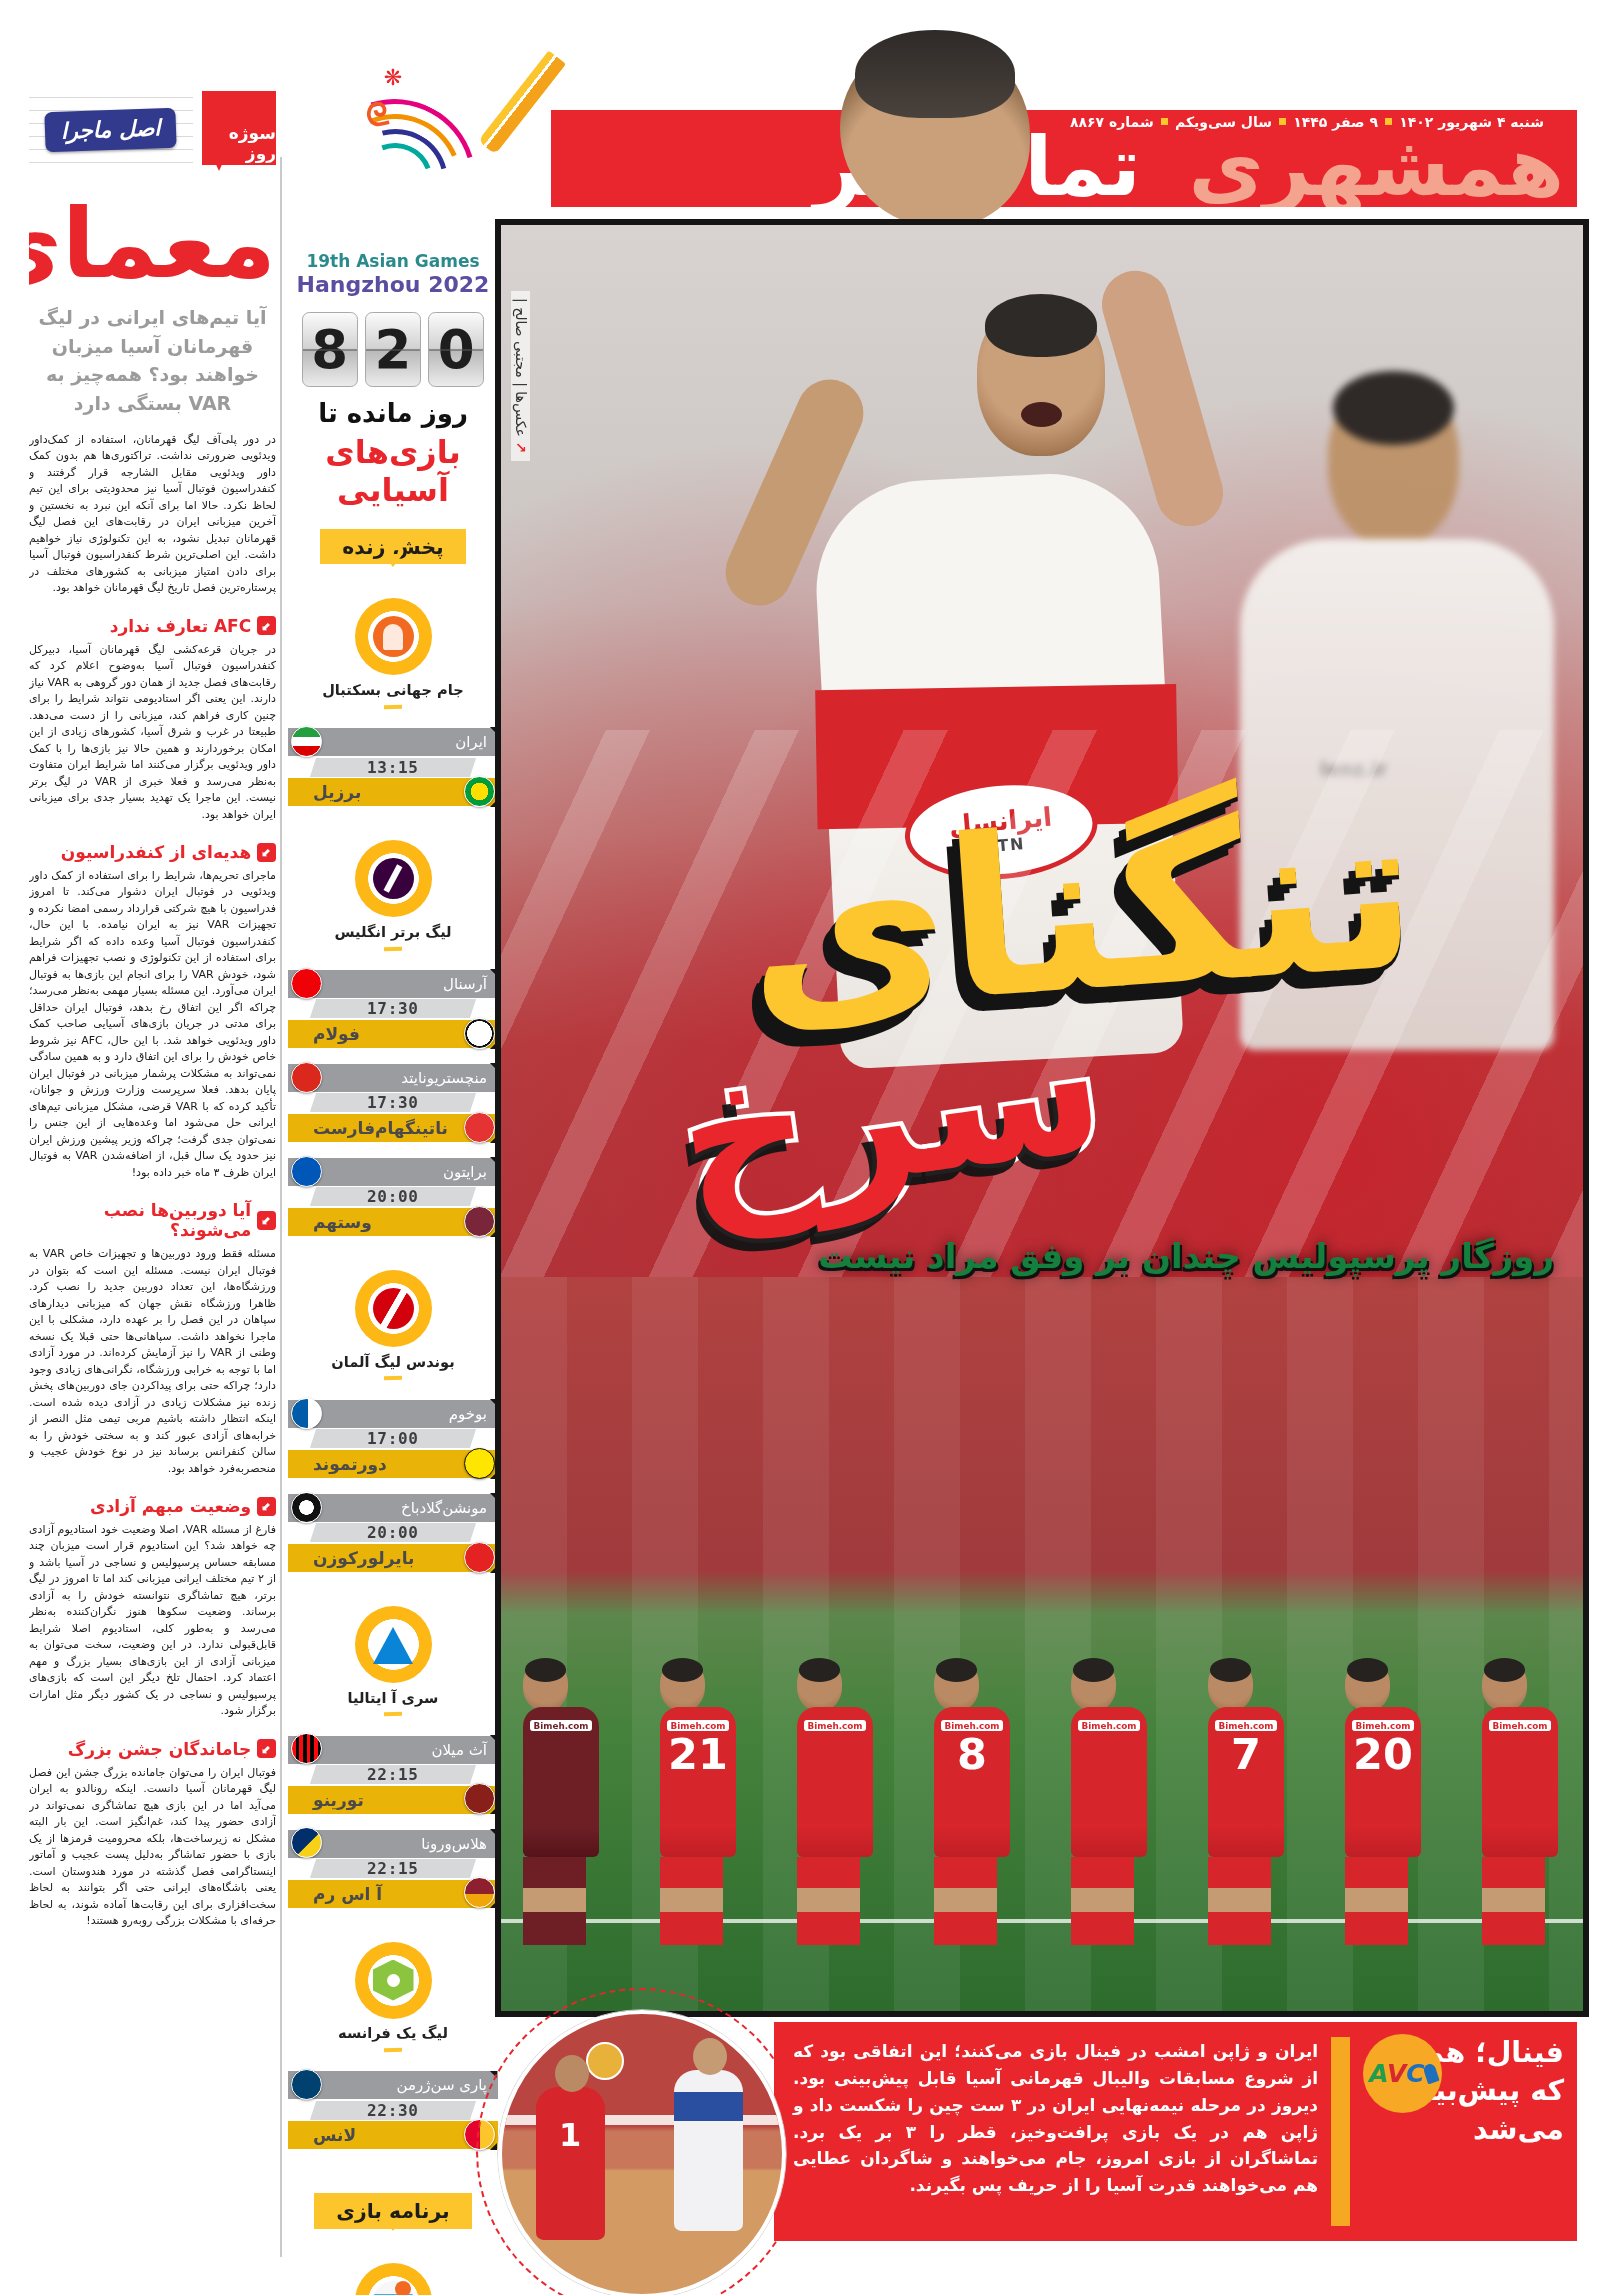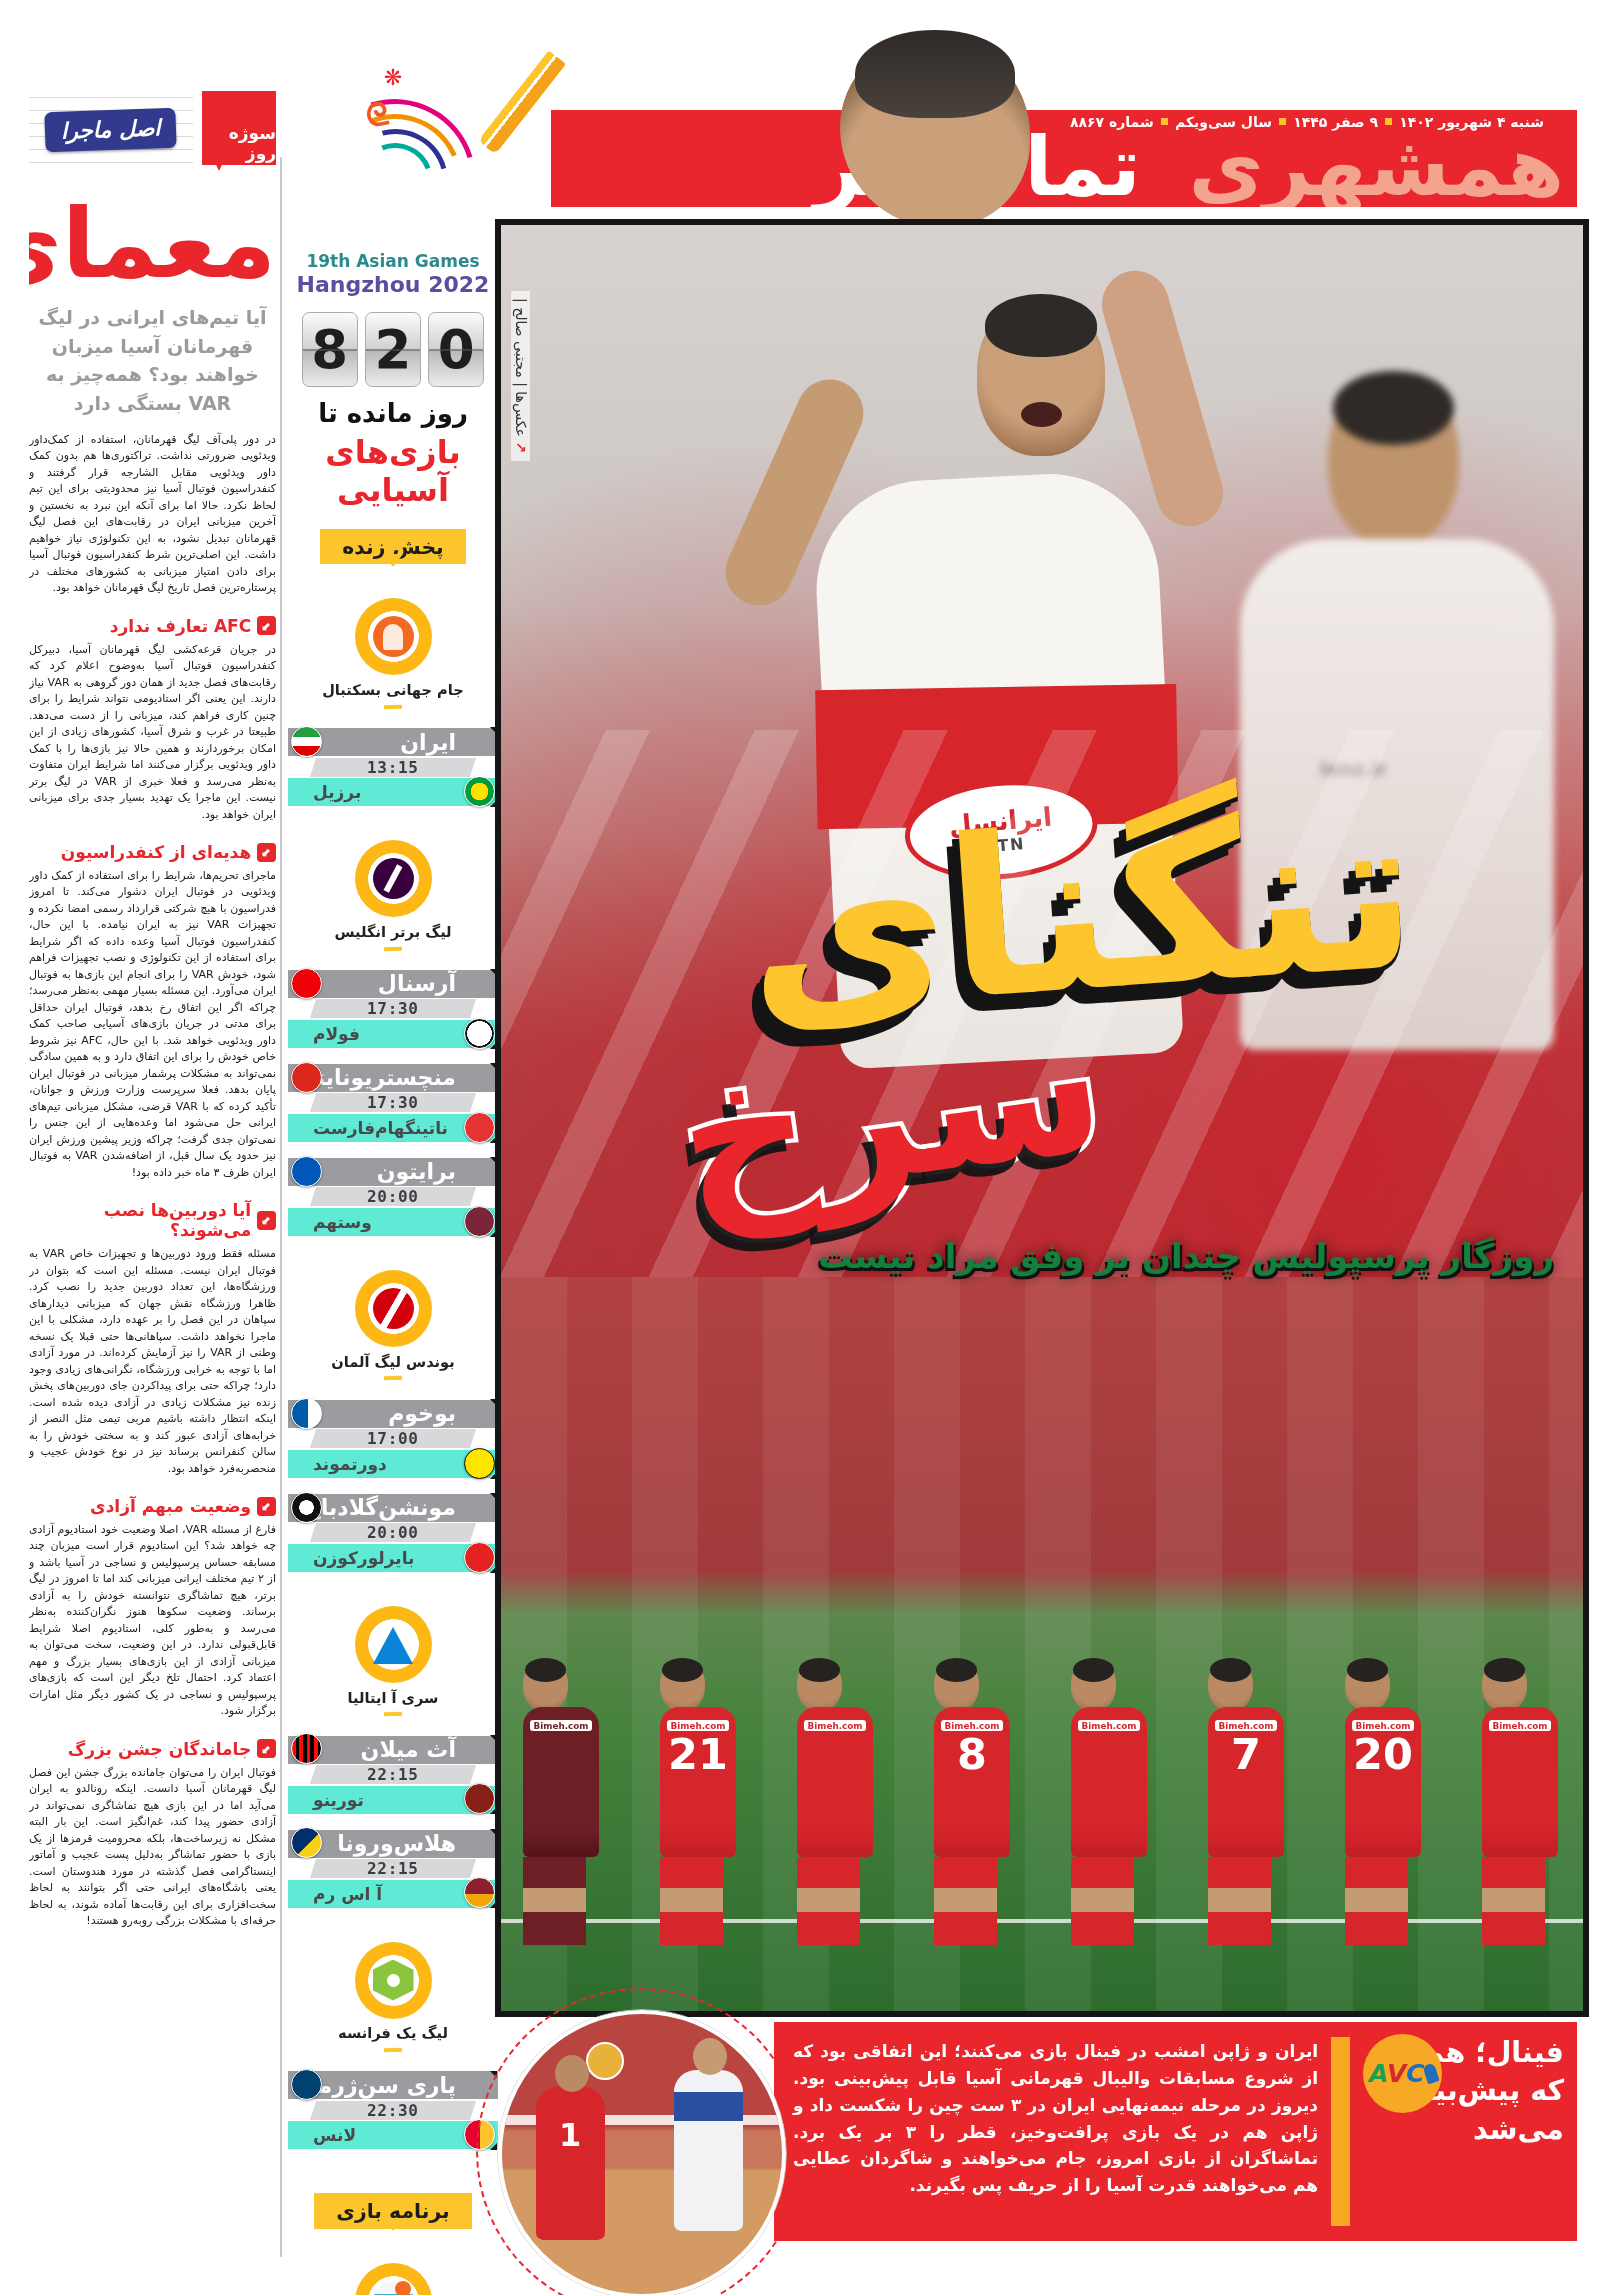--- a/index.html
+++ b/index.html
@@ -79,22 +79,22 @@
   .in-ligue1{background:#8bc53f;clip-path:polygon(50% 0,100% 25%,100% 75%,50% 100%,0 75%,0 25%);}
   .in-ligue1::after{content:"";position:absolute;left:14px;top:14px;width:13px;height:13px;background:#fff;border-radius:50%;}
   .in-iranlg{background:linear-gradient(180deg,#f7f7f7 0 32%,#29abe2 33%);border-radius:50%;}
   .in-iranlg::after{content:"";position:absolute;right:2.9px;top:0;width:16px;height:16px;background:#f26a21;border-radius:50%;}
   .lg-caption{font-size:14.6px;font-weight:900;color:#222;margin-top:5.8px;}
   .lg-date{display:inline-block;background:#fdc52c;color:#1d1d1d;font-size:17.5px;font-weight:900;
     padding:2.2px 8.8px;margin-top:5.8px;transform:rotate(-1deg);}
   .match{margin-top:16px;}
   .bar{height:28px;position:relative;display:flex;align-items:center;}
   .bar-top{background:#9a9c9f;}
-  .bar-bottom{background:#5eead4;}
-  .bar-top .mname{color:#fff;font-size:22px;font-weight:700;margin-right:42px;}
+  .bar-bottom{background:#eab308;}
+  .bar-top .mname{color:#fff;font-size:15px;font-weight:400;margin-right:11px;}
   .bar-bottom .mname{color:#4a4a4c;font-size:17px;font-weight:900;margin-left:25px;margin-right:auto;}
   .bar .crest{width:29px;height:29px;border-radius:50%;border:1.5px solid #fff;position:absolute;top:-2.2px;box-shadow:0 0.7px 2.2px rgba(0,0,0,.4);}
   .bar-top .crest{left:2.9px;}
   .bar-bottom .crest{right:2.9px;}
   .bar-top::before,.bar-bottom::before{content:"";position:absolute;right:-4.4px;border:5.8px solid transparent;}
   .bar-top::before{top:-5.8px;border-bottom-color:#161616;transform:rotate(45deg);}
   .bar-bottom::before{bottom:-5.8px;border-top-color:#161616;transform:rotate(-45deg);}
   .timeband{height:19px;margin:1.5px 25px;background:#d7d8d9;transform:skewX(-18deg);
     display:flex;align-items:center;justify-content:center;}
   .timeband span{transform:skewX(18deg);font-family:"DejaVu Sans Mono",monospace;font-size:16px;font-weight:900;color:#3c3e41;letter-spacing:0.7px;}

